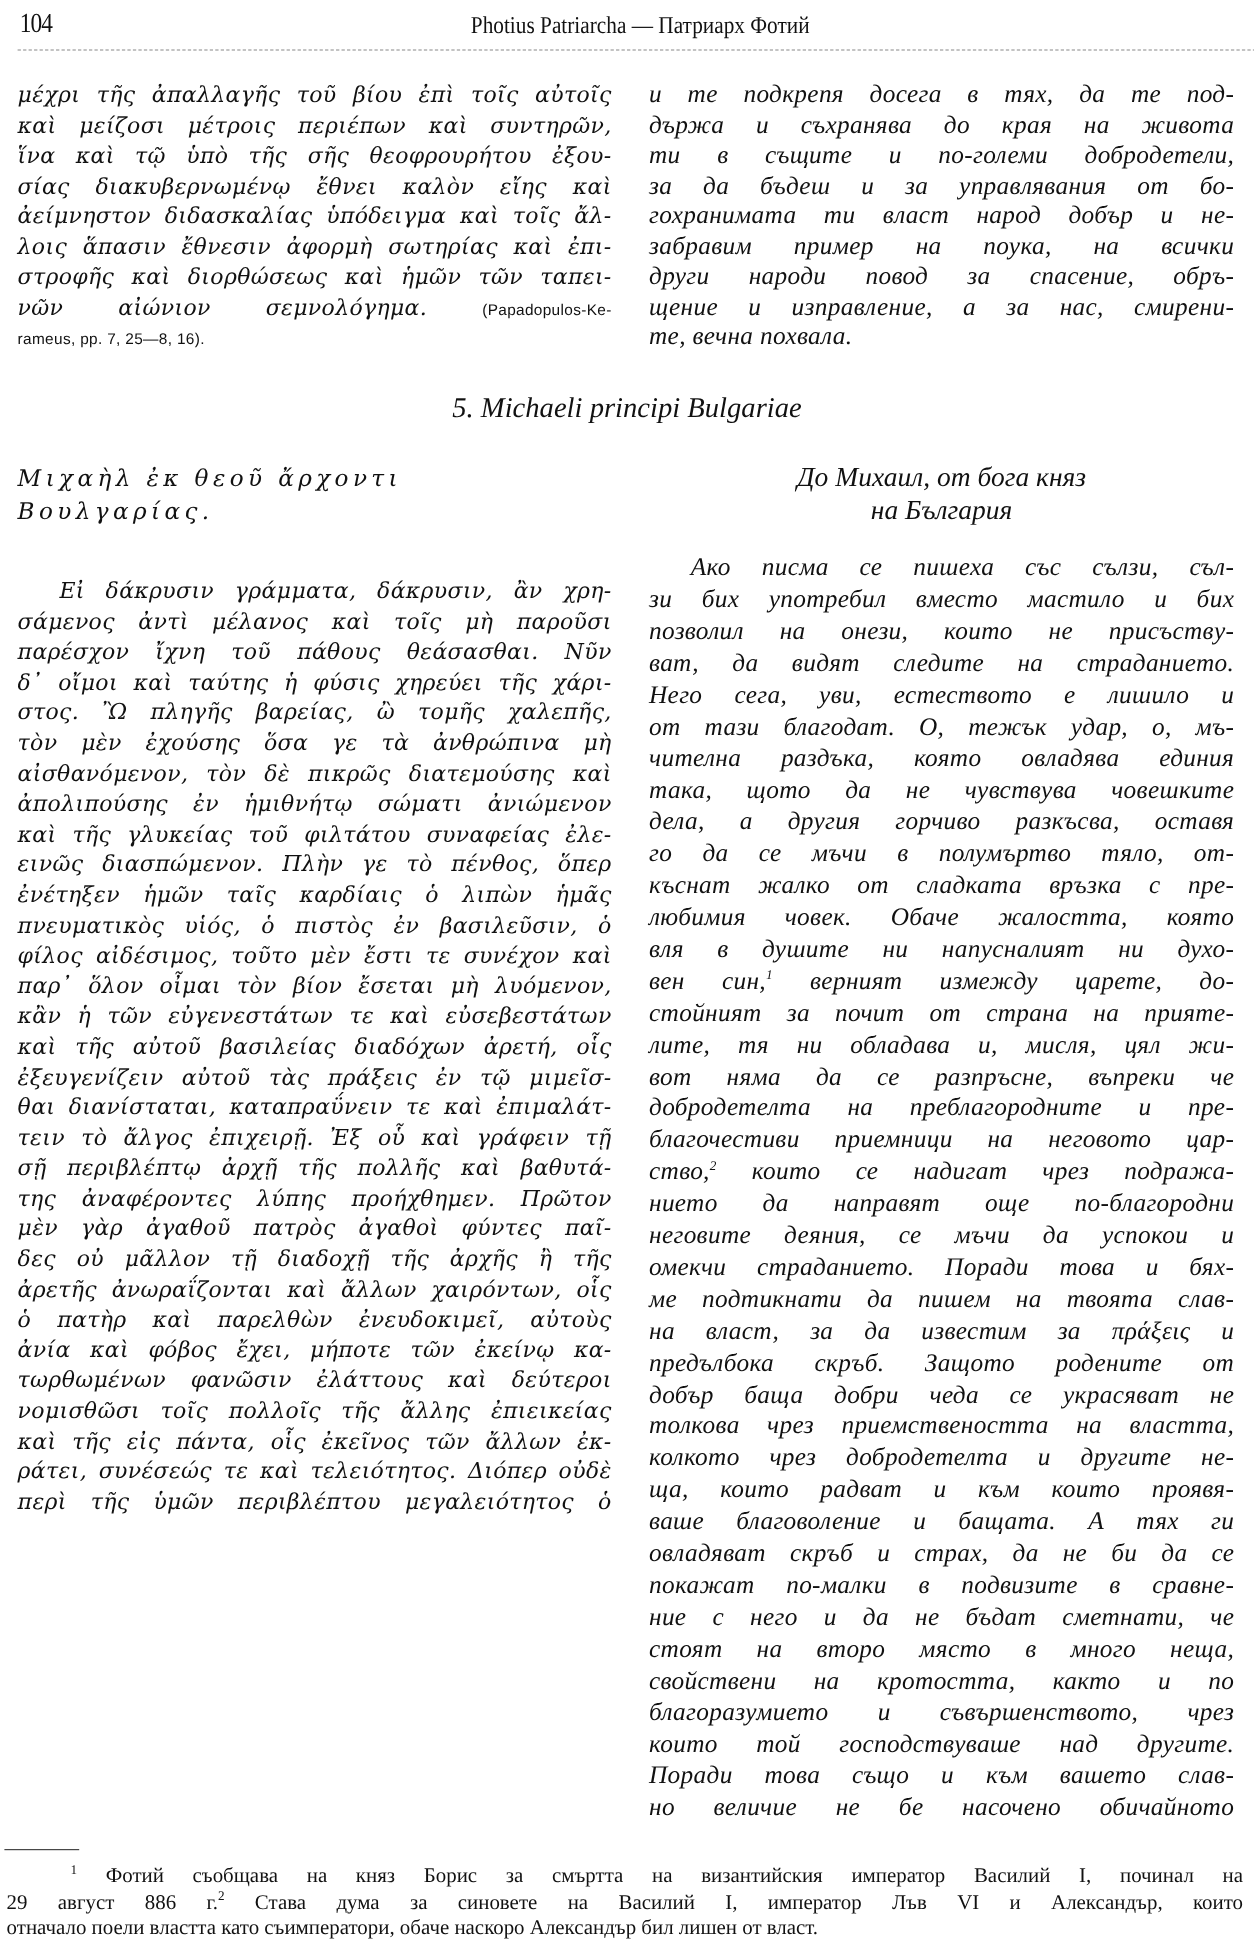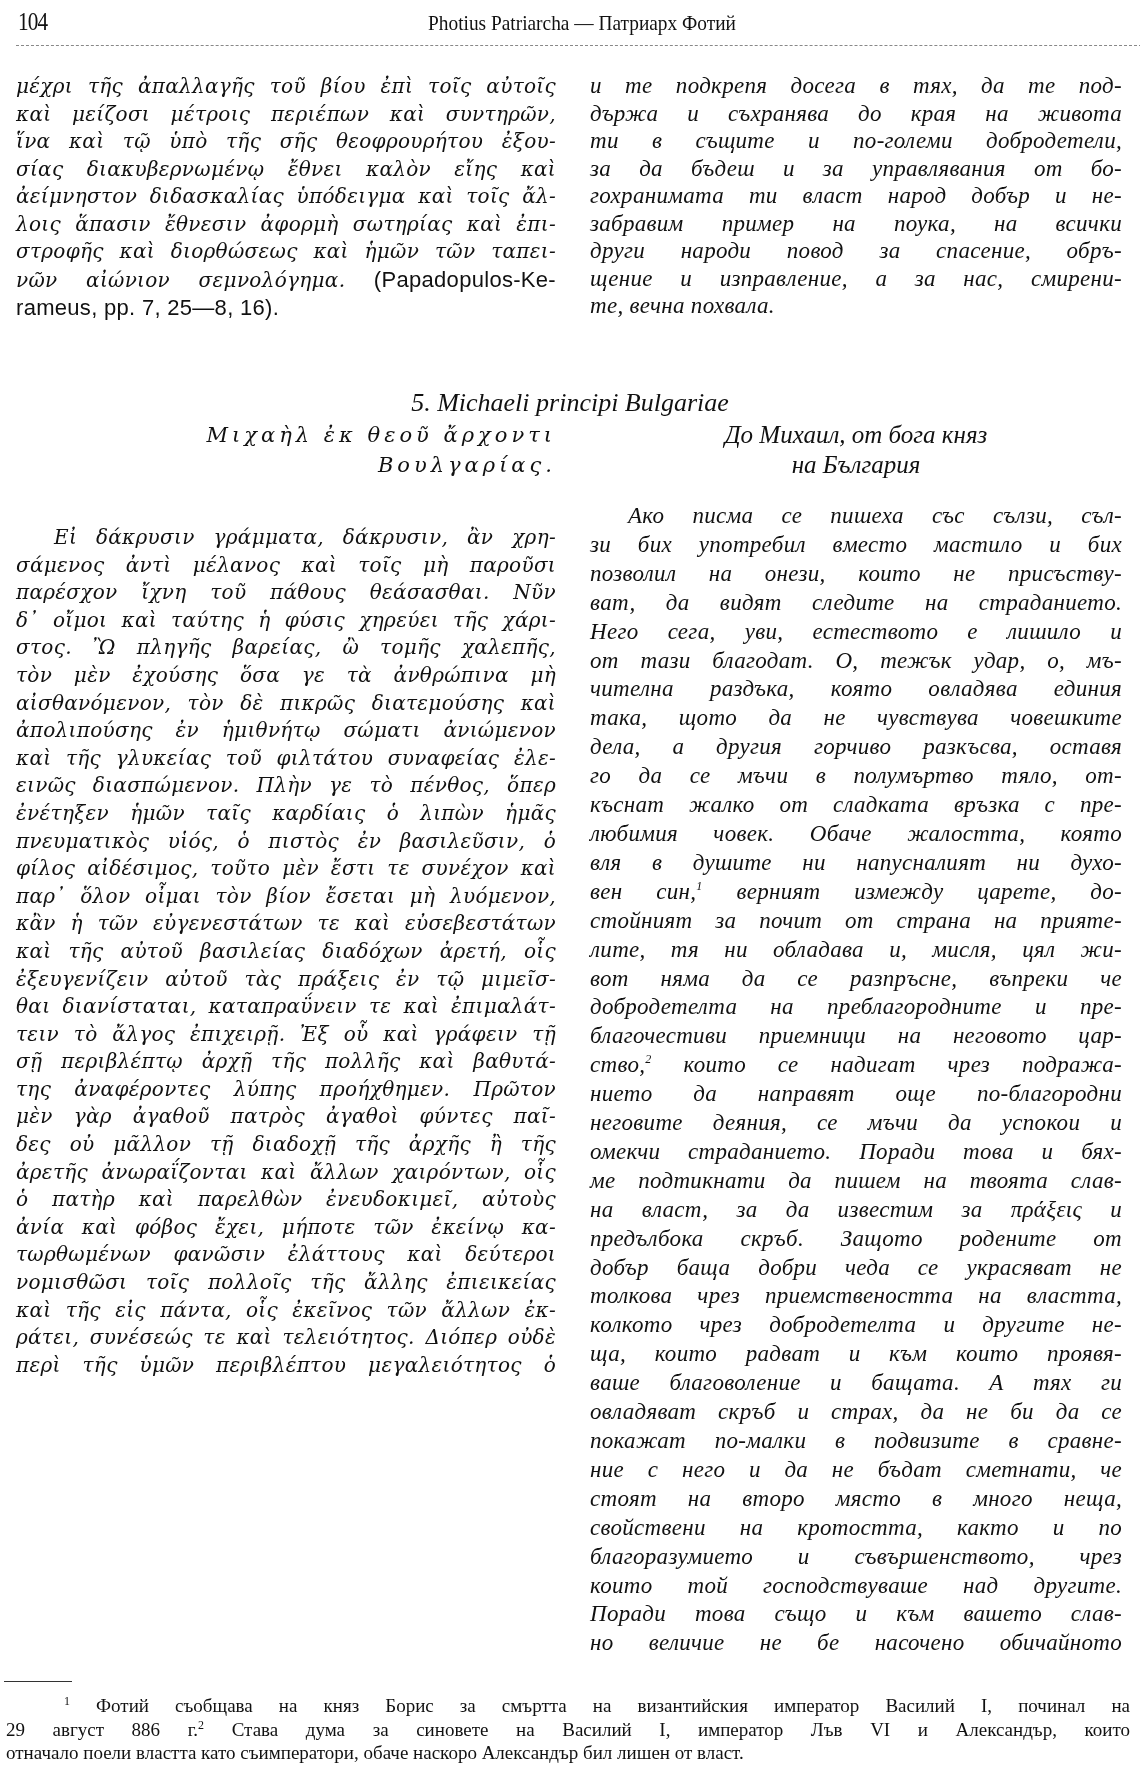--- a/index.html
+++ b/index.html
@@ -9,25 +9,25 @@
   .running-head { position:absolute; left:0; width:1140px; top:10px; text-align:center; font-family:"Liberation Serif", serif; font-size:22px; transform:scaleX(0.88); }
   .header-rule { position:absolute; left:4px; top:45px; width:1126px; height:0; border-top:1px dashed #888; }
 
   .col { position:absolute; font-size:21px; line-height:27.5px; }
   .left { left:16px; width:540px; }
   .right { left:590px; width:532px;font-style:italic; }
   .greek { font-family:"DejaVu Serif", serif; font-style:italic; font-size:20px; letter-spacing:0.3px; }
   .bg { font-family:"Liberation Serif", serif; font-size:23px; letter-spacing:0.3px; }
   .line { display:block; white-space:nowrap; text-align:justify; text-align-last:justify; }
   .line.last { text-align-last:left; }
-  .latin { font-style:normal; font-family:"Liberation Sans", sans-serif; font-size:22px; }
+  .latin { font-style:normal; font-family:"Liberation Sans", sans-serif; font-size:14px; }
   .indent { padding-left:38px; }
 
-  .section-title { position:absolute; top:388px; left:0; width:1140px; text-align:center; font-family:"Liberation Serif", serif; font-style:italic; font-size:26px; }
-  .sub-greek { position:absolute; top:420px; left:16px; width:540px; text-align:right; font-family:"DejaVu Serif", serif; font-style:italic; font-size:21px; letter-spacing:4px; line-height:30px; }
+  .section-title { position:absolute; top:356px; left:0; width:1140px; text-align:center; font-family:"Liberation Serif", serif; font-style:italic; font-size:26px; }
+  .sub-greek { position:absolute; top:420px; left:16px; width:540px; text-align:left; font-family:"DejaVu Serif", serif; font-style:italic; font-size:21px; letter-spacing:4px; line-height:30px; }
   .sub-bg { position:absolute; top:420px; left:590px; width:532px; text-align:center; font-family:"Liberation Serif", serif; font-style:italic; font-size:25px; line-height:30px; }
 
   .fn-rule { position:absolute; left:4px; top:1681px; width:68px; border-top:1px solid #333; }
   .footnotes { position:absolute; left:6px; top:1694px; width:1124px; font-family:"Liberation Serif", serif; font-size:19px; line-height:23.5px; }
   .footnotes .line { text-align:justify; text-align-last:justify; }
   .footnotes .line.last { text-align-last:left; }
   .fn-indent { padding-left:58px; }
   sup { font-size:12px; vertical-align:super; line-height:0; }
 </style>
 </head>

